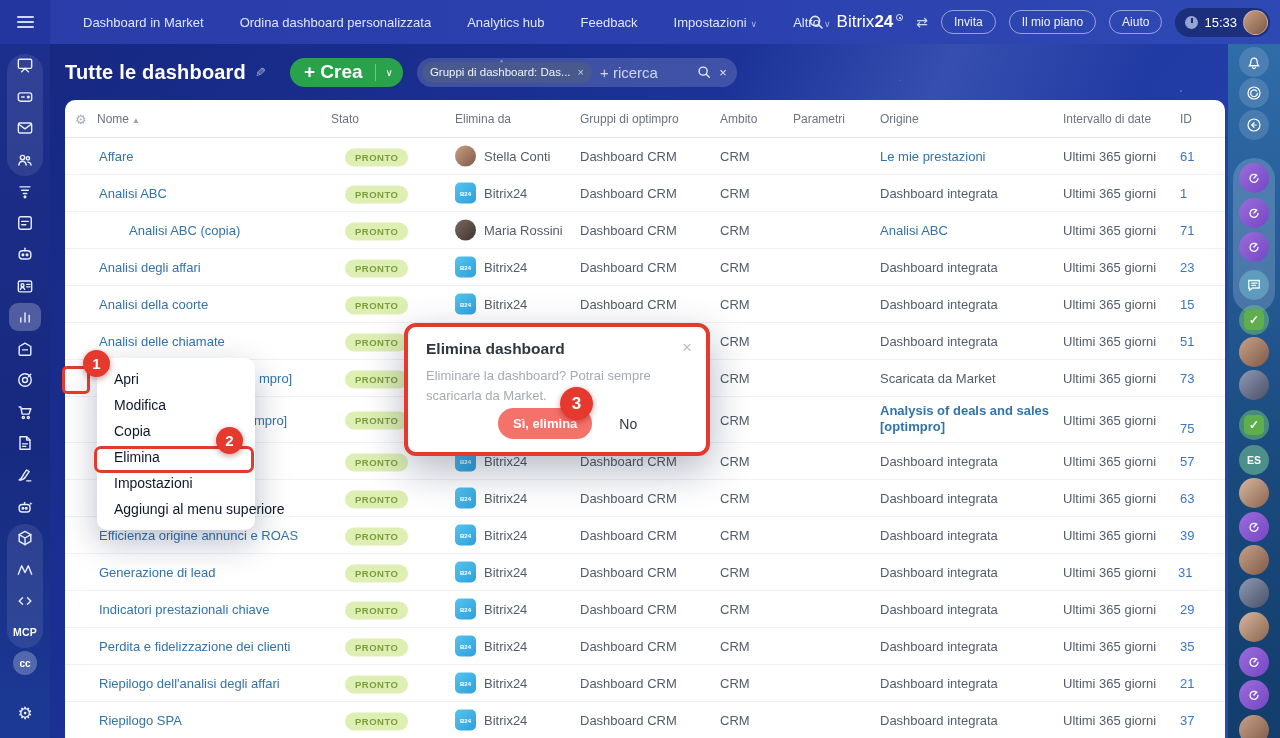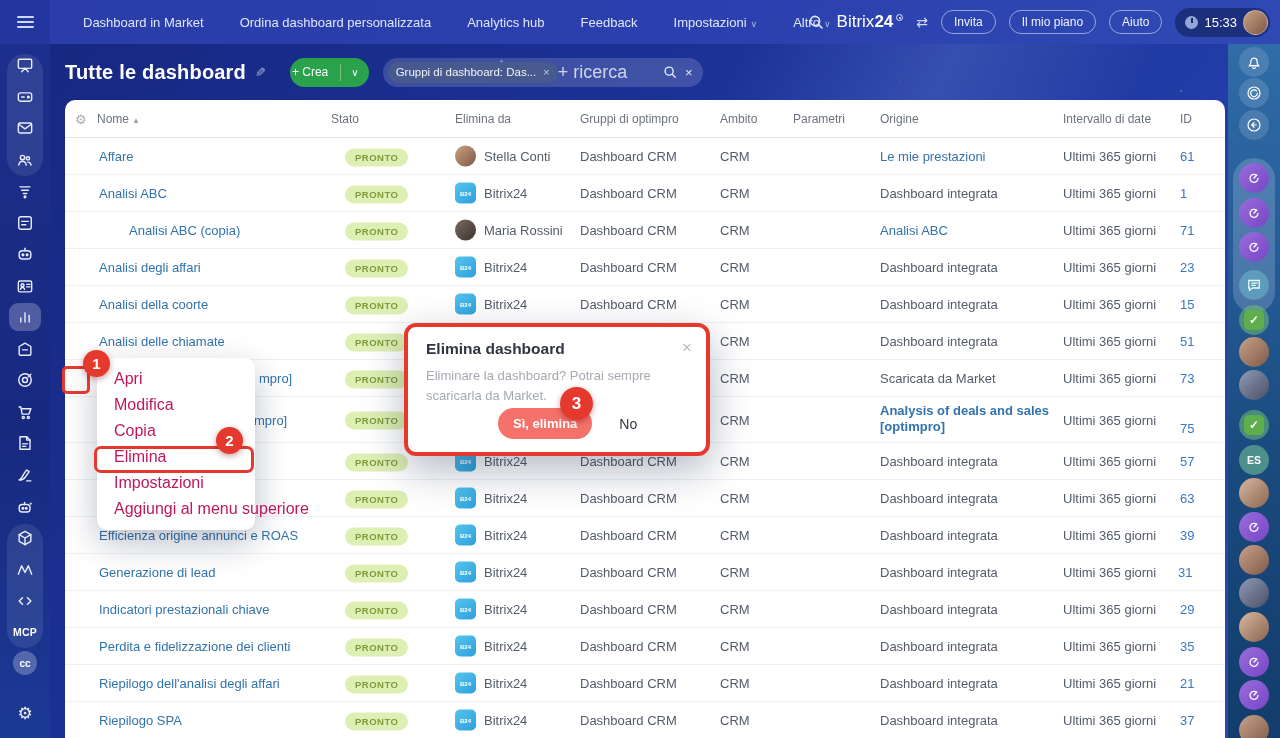--- a/index.html
+++ b/index.html
@@ -62,29 +62,29 @@
   .ric.av2{background:linear-gradient(135deg,#8f9bb5,#4a4f66);}
   .ric.av3{background:linear-gradient(135deg,#d8b7a0,#8a6450);}
   .checkbadge{width:20px;height:20px;border-radius:5px;background:#5fae4e;display:flex;align-items:center;justify-content:center;
     color:#fff;font-size:12px;font-weight:700;}
 
   
   .pagehead{position:absolute;left:65px;top:55px;height:34px;display:flex;align-items:center;z-index:10;}
   .ptitle{color:#fff;font-size:20px;font-weight:700;letter-spacing:.2px;}
   .pencil{color:rgba(255,255,255,.6);font-size:13px;margin-left:9px;cursor:pointer;transform:scaleX(-1);}
   .crea{margin-left:24px;height:29px;background:#2aa24b;border-radius:15px;display:flex;align-items:center;cursor:pointer;}
-  .crea .lab{color:#fff;font-size:12px;font-weight:400;padding:0 12px 0 2px;}
+  .crea .lab{color:#fff;font-size:19px;font-weight:700;padding:0 12px 0 14px;}
   .crea .sep{width:1px;height:17px;background:rgba(255,255,255,.35);}
   .crea .chev{color:#fff;font-size:10px;padding:0 10px;}
   .filterbar{margin-left:14px;width:320px;height:29px;background:rgba(255,255,255,.16);border-radius:15px;
     display:flex;align-items:center;padding:0 10px 0 5px;}
   .fchip{background:rgba(74,92,138,.85);border-radius:11px;height:21px;display:flex;align-items:center;
     padding:0 8px;color:#f0f3fb;font-size:11.5px;white-space:nowrap;cursor:pointer;}
   .fchip .x{margin-left:7px;color:#c6cde4;font-size:11px;}
-  .fsearch{color:rgba(255,255,255,.75);font-size:18px;flex:1;}
+  .fsearch{color:rgba(255,255,255,.75);font-size:15px;margin-left:8px;flex:1;}
   .fic{color:rgba(255,255,255,.85);display:flex;align-items:center;gap:8px;}
 
   
   .tcard{position:absolute;left:65px;top:100px;width:1160px;height:638px;background:#fff;border-radius:10px 10px 0 0;z-index:5;}
   .thead{position:absolute;left:0;top:0;width:1160px;height:38px;border-bottom:1px solid #e3e7ec;}
   .th{position:absolute;top:50%;transform:translateY(-50%);font-size:12px;color:#6b7380;white-space:nowrap;cursor:pointer;}
   .th .sort{font-size:8px;color:#9aa1ac;margin-left:3px;}
   .thgear{position:absolute;left:10px;top:50%;transform:translateY(-50%);color:#a7aeb8;font-size:13px;cursor:pointer;}
   .trow{position:absolute;left:0;width:1160px;border-bottom:1px solid #eef1f4;}
   .cell{position:absolute;font-size:13px;color:#535c69;white-space:nowrap;}
@@ -97,21 +97,21 @@
   .cr-av{width:21px;height:21px;border-radius:50%;}
   .cr-b24{width:21px;height:21px;border-radius:5px;background:linear-gradient(135deg,#55c4ec,#2da0dd);
     color:#fff;font-size:6px;font-weight:700;display:flex;align-items:center;justify-content:center;}
   .origin-link{color:#3273ac;cursor:pointer;}
   .origin-wrap{white-space:normal;width:175px;line-height:1.3;}
   .idlink{color:#3a76c4;cursor:pointer;}
 
   
   .ctxmenu{position:absolute;left:97px;top:358px;width:158px;background:#fff;border-radius:10px;
     box-shadow:0 12px 34px rgba(10,20,60,.28);padding:8px 0;z-index:40;}
-  .ctxitem{height:26px;line-height:26px;padding-left:17px;font-size:16px;color:#be185d;cursor:pointer;white-space:nowrap;}
+  .ctxitem{height:26px;line-height:26px;padding-left:17px;font-size:14px;color:#0f172a;cursor:pointer;white-space:nowrap;}
 
   
   .dialog{position:absolute;left:404px;top:323px;width:306px;height:133px;background:#fff;border-radius:12px;
     border:4px solid #e6392e;box-shadow:0 14px 40px rgba(10,20,60,.3);z-index:45;padding:13px 18px;}
   .dlg-title{font-size:15.5px;font-weight:700;color:#2f3640;}
   .dlg-close{position:absolute;right:14px;top:11px;color:#b9bec6;font-size:17px;cursor:pointer;}
   .dlg-body{margin-top:8px;width:250px;font-size:13px;line-height:1.5;color:#a5aab2;}
   .dlg-btns{position:absolute;left:90px;bottom:13px;display:flex;align-items:center;gap:27px;}
   .btn-confirm{background:#f4726a;color:#fff;font-size:13px;font-weight:700;border:none;
     border-radius:16px;padding:8px 15px;cursor:pointer;}

